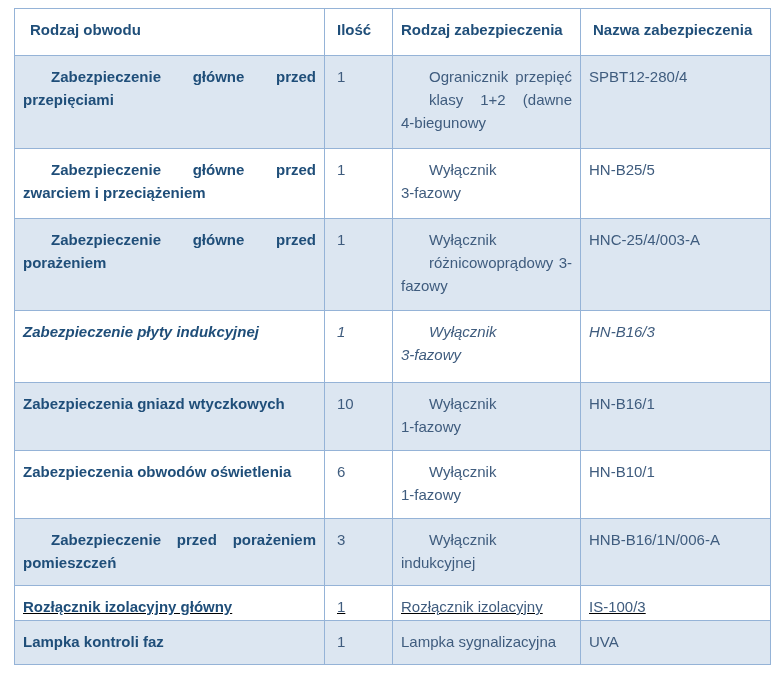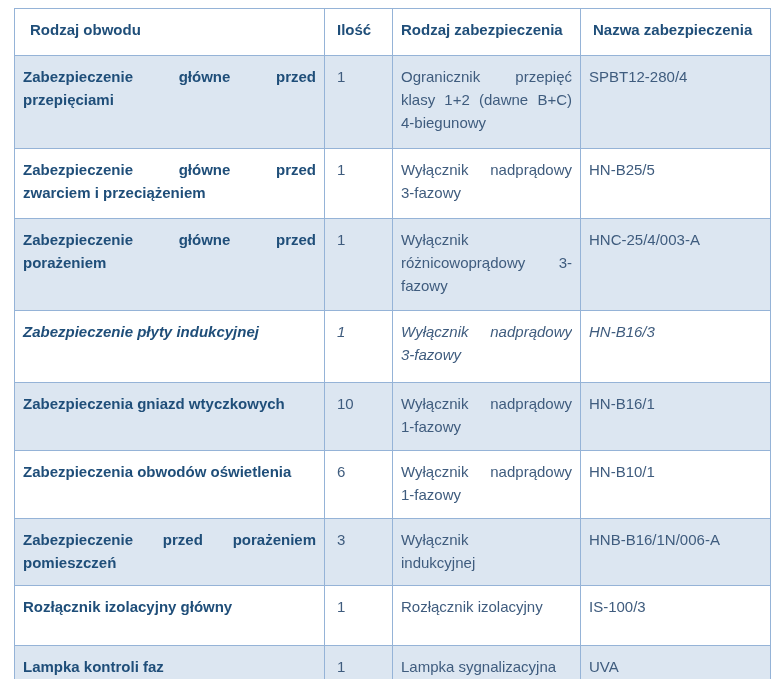--- a/index.html
+++ b/index.html
@@ -36,21 +36,21 @@
   }
   th.qty-h{padding-left:12px;}
   th.type-h{padding-left:8px;}
   th.name-h{padding-left:12px;}
   tbody td{color:var(--body-text);}
   tbody td.circuit{color:var(--head-text);font-weight:bold;}
   tbody td.qty{padding-left:12px;}
   tbody tr:nth-child(odd){background:var(--shaded);}
   tbody tr:nth-child(even){background:#ffffff;}
   .jline{
-    text-align:justify;height:23px;overflow:hidden;
+    text-align:justify;height:23px;overflow:hidden;margin-left:28px;
   }
   .jline::after{content:"";display:inline-block;width:100%;}
   .lline{text-align:left;}
 </style>
 </head>
 <body>
 
 <div class="page">
   <table class="spec">
     <colgroup>
@@ -144,21 +144,21 @@
             <div class="jline">Zabezpieczenie przed porażeniem</div>
             <div class="lline">pomieszczeń</div>
           </td>
           <td class="qty">3</td>
           <td>
             <div class="jline">Wyłącznik</div>
             <div class="lline">indukcyjnej</div>
           </td>
           <td>HNB-B16/1N/006-A</td>
         </tr>
-        <tr style="height: 60px;">
+        <tr style="height: 35px; text-decoration: underline;">
           <td class="circuit">
             <div class="lline">Rozłącznik izolacyjny główny</div>
           </td>
           <td class="qty">1</td>
           <td>
             <div class="lline">Rozłącznik izolacyjny</div>
           </td>
           <td>IS-100/3</td>
         </tr>
         <tr style="height: 44px; margin-left: 44px;">

